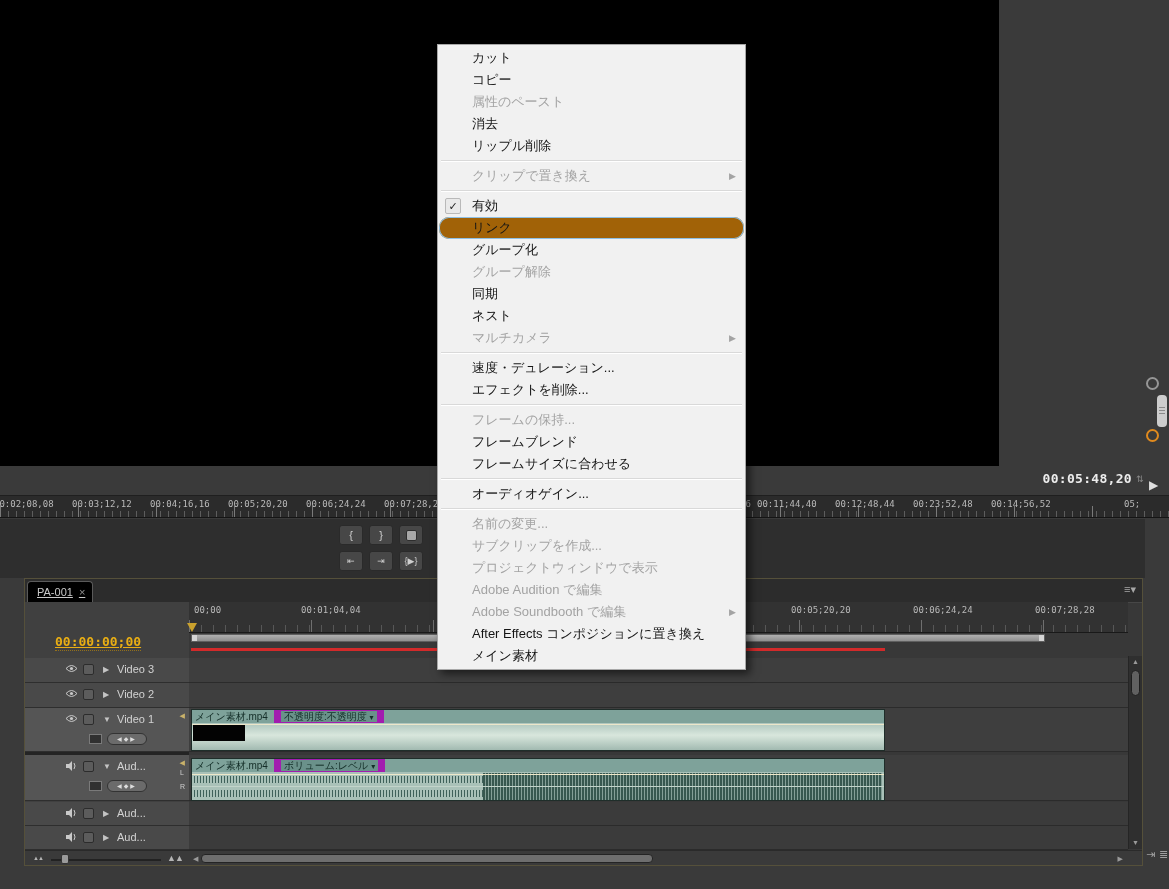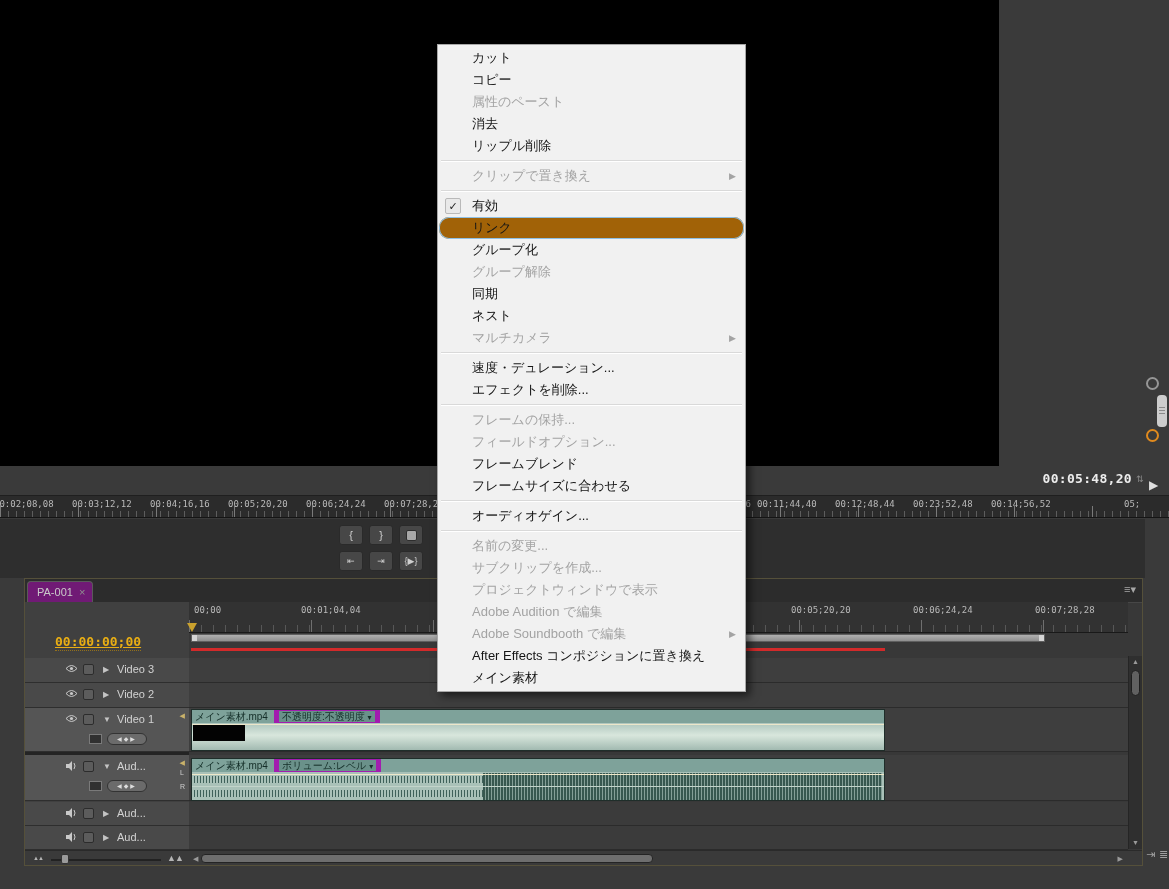--- a/index.html
+++ b/index.html
@@ -32,23 +32,23 @@
   .v-thumb{left:1157px;top:395px;width:10px;height:32px;background:#cdcdcd;border-radius:4px;}
   .v-thumb::after{content:"";position:absolute;left:2px;right:2px;top:12px;height:8px;
     background:repeating-linear-gradient(#8a8a8a 0 1px,transparent 1px 3px);}
   .mini-play{left:1149px;top:478px;color:#e0e0e0;font-size:12px;}
   .br-icon{color:#a0a0a0;font-size:11px;}
 
   
   .tl-panel{left:24px;top:578px;width:1119px;height:288px;background:#383838;
     border:1px solid #55503a;box-sizing:border-box;}
   .tab-bar{position:absolute;left:0;top:0;right:0;height:23px;background:#2c2c2c;border-bottom:1px solid #474747;}
-  .tab{position:absolute;left:2px;top:2px;height:21px;padding:0 7px 0 9px;background:#701a75;
+  .tab{position:absolute;left:2px;top:2px;height:21px;padding:0 7px 0 9px;background:#000000;
     border:1px solid #5a5a5a;border-bottom:none;border-radius:4px 4px 0 0;color:#cacaca;
-    font-size:11px;line-height:20px;box-sizing:border-box;}
+    font-size:11px;line-height:20px;box-sizing:border-box;text-decoration:underline;}
   .tab-close{color:#8f8f8f;margin-left:6px;font-size:11px;}
   .panel-menu{position:absolute;right:6px;top:4px;color:#a8a8a8;font-size:11px;}
 
   .hdr-col{position:absolute;left:0;top:23px;width:164px;height:248px;background:#404040;border-right:1px solid #2a2a2a;}
   .tl-timecode{position:absolute;left:30px;top:32px;color:#e9ae14;font:bold 13px "DejaVu Sans Mono",monospace;
     border-bottom:1px dotted #93701c;padding-bottom:1px;text-decoration:underline;}
   .snap-icon{position:absolute;left:94px;top:58px;color:#c0c0c0;font-size:11px;font-weight:bold;}
   .enc-marker{position:absolute;left:120px;top:61px;width:13px;height:9px;background:#9a9a9a;border-radius:2px;}
   .enc-marker::after{content:"";position:absolute;left:5px;top:3px;width:3px;height:3px;background:#d77b22;border-radius:50%;}
   .unn-marker{position:absolute;left:141px;top:61px;width:13px;height:9px;background:#9a9a9a;border-radius:2px;}
@@ -85,21 +85,21 @@
     background:linear-gradient(#b0b0b0,#8f8f8f);border:1px solid #5f5f5f;box-sizing:border-box;}
   .work-area::before,.work-area::after{content:"";position:absolute;top:0;bottom:0;width:5px;background:#d5d5d5;}
   .work-area::before{left:0;} .work-area::after{right:0;}
   .wa-handle{position:absolute;left:410px;top:0;bottom:0;width:28px;
     background:repeating-linear-gradient(90deg,#777 0 2px,#9c9c9c 2px 4px);}
   .render-bar{position:absolute;left:166px;top:69px;width:694px;height:3px;background:#d22a2a;}
 
   .clip{position:absolute;left:166px;width:694px;border:1px solid #1f2e2a;box-sizing:border-box;}
   .clip-head{position:absolute;left:0;right:0;top:0;height:13px;background:#7ea29a;color:#142e28;
     font-size:10px;line-height:13px;padding:0 3px;white-space:nowrap;overflow:hidden;box-sizing:border-box;}
-  .clip-badge{background:#6a918a;border:5px solid #a21caf;border-radius:2px;padding:0 3px;margin-left:6px;}
+  .clip-badge{background:#6a918a;border:7px solid #a21caf;border-radius:2px;padding:0 3px;margin-left:6px;}
   .clip-caret{font-size:8px;}
   .v-body{position:absolute;left:0;right:0;top:13px;bottom:0;
     background:linear-gradient(180deg,#aec6bd 0,#d8e6dc 45%,#cfdfd5 55%,#a2bab1 100%);}
   .opacity-line{position:absolute;left:0;right:0;top:14px;height:1px;background:#ece6c9;}
   .clip-thumb{position:absolute;left:1px;top:15px;width:52px;height:16px;background:#030303;}
   .a-body{position:absolute;left:0;right:0;top:13px;bottom:0;background:#a9c1b8;}
   .wf{position:absolute;background:repeating-linear-gradient(90deg,#3f615a 0 1px,transparent 1px 3px);}
   .wf.dense{background:repeating-linear-gradient(90deg,#37584f 0 2px,rgba(63,97,90,.35) 2px 3px);}
   .vol-line{position:absolute;left:0;right:0;top:2px;height:1px;background:#eee8c9;}
   .ch-sep{position:absolute;left:0;right:0;top:14px;height:1px;background:#c2d4ca;}
@@ -353,21 +353,20 @@
       <div class="menu-item"><span class="menu-gutter"></span><span>グループ化</span></div>
       <div class="menu-item disabled"><span class="menu-gutter"></span><span>グループ解除</span></div>
       <div class="menu-item"><span class="menu-gutter"></span><span>同期</span></div>
       <div class="menu-item"><span class="menu-gutter"></span><span>ネスト</span></div>
       <div class="menu-item disabled"><span class="menu-gutter"></span><span>マルチカメラ</span><span class="menu-arrow">▶</span></div>
       <div class="menu-sep"></div>
       <div class="menu-item"><span class="menu-gutter"></span><span>速度・デュレーション...</span></div>
       <div class="menu-item"><span class="menu-gutter"></span><span>エフェクトを削除...</span></div>
       <div class="menu-sep"></div>
       <div class="menu-item disabled"><span class="menu-gutter"></span><span>フレームの保持...</span></div>
-      <div class="menu-item disabled"><span class="menu-gutter"></span><span>フィールドオプション...</span></div>
       <div class="menu-item"><span class="menu-gutter"></span><span>フレームブレンド</span></div>
       <div class="menu-item"><span class="menu-gutter"></span><span>フレームサイズに合わせる</span></div>
       <div class="menu-sep"></div>
       <div class="menu-item"><span class="menu-gutter"></span><span>オーディオゲイン...</span></div>
       <div class="menu-sep"></div>
       <div class="menu-item disabled"><span class="menu-gutter"></span><span>名前の変更...</span></div>
       <div class="menu-item disabled"><span class="menu-gutter"></span><span>サブクリップを作成...</span></div>
       <div class="menu-item disabled"><span class="menu-gutter"></span><span>プロジェクトウィンドウで表示</span></div>
       <div class="menu-item disabled"><span class="menu-gutter"></span><span>Adobe Audition で編集</span></div>
       <div class="menu-item disabled"><span class="menu-gutter"></span><span>Adobe Soundbooth で編集</span><span class="menu-arrow">▶</span></div>

